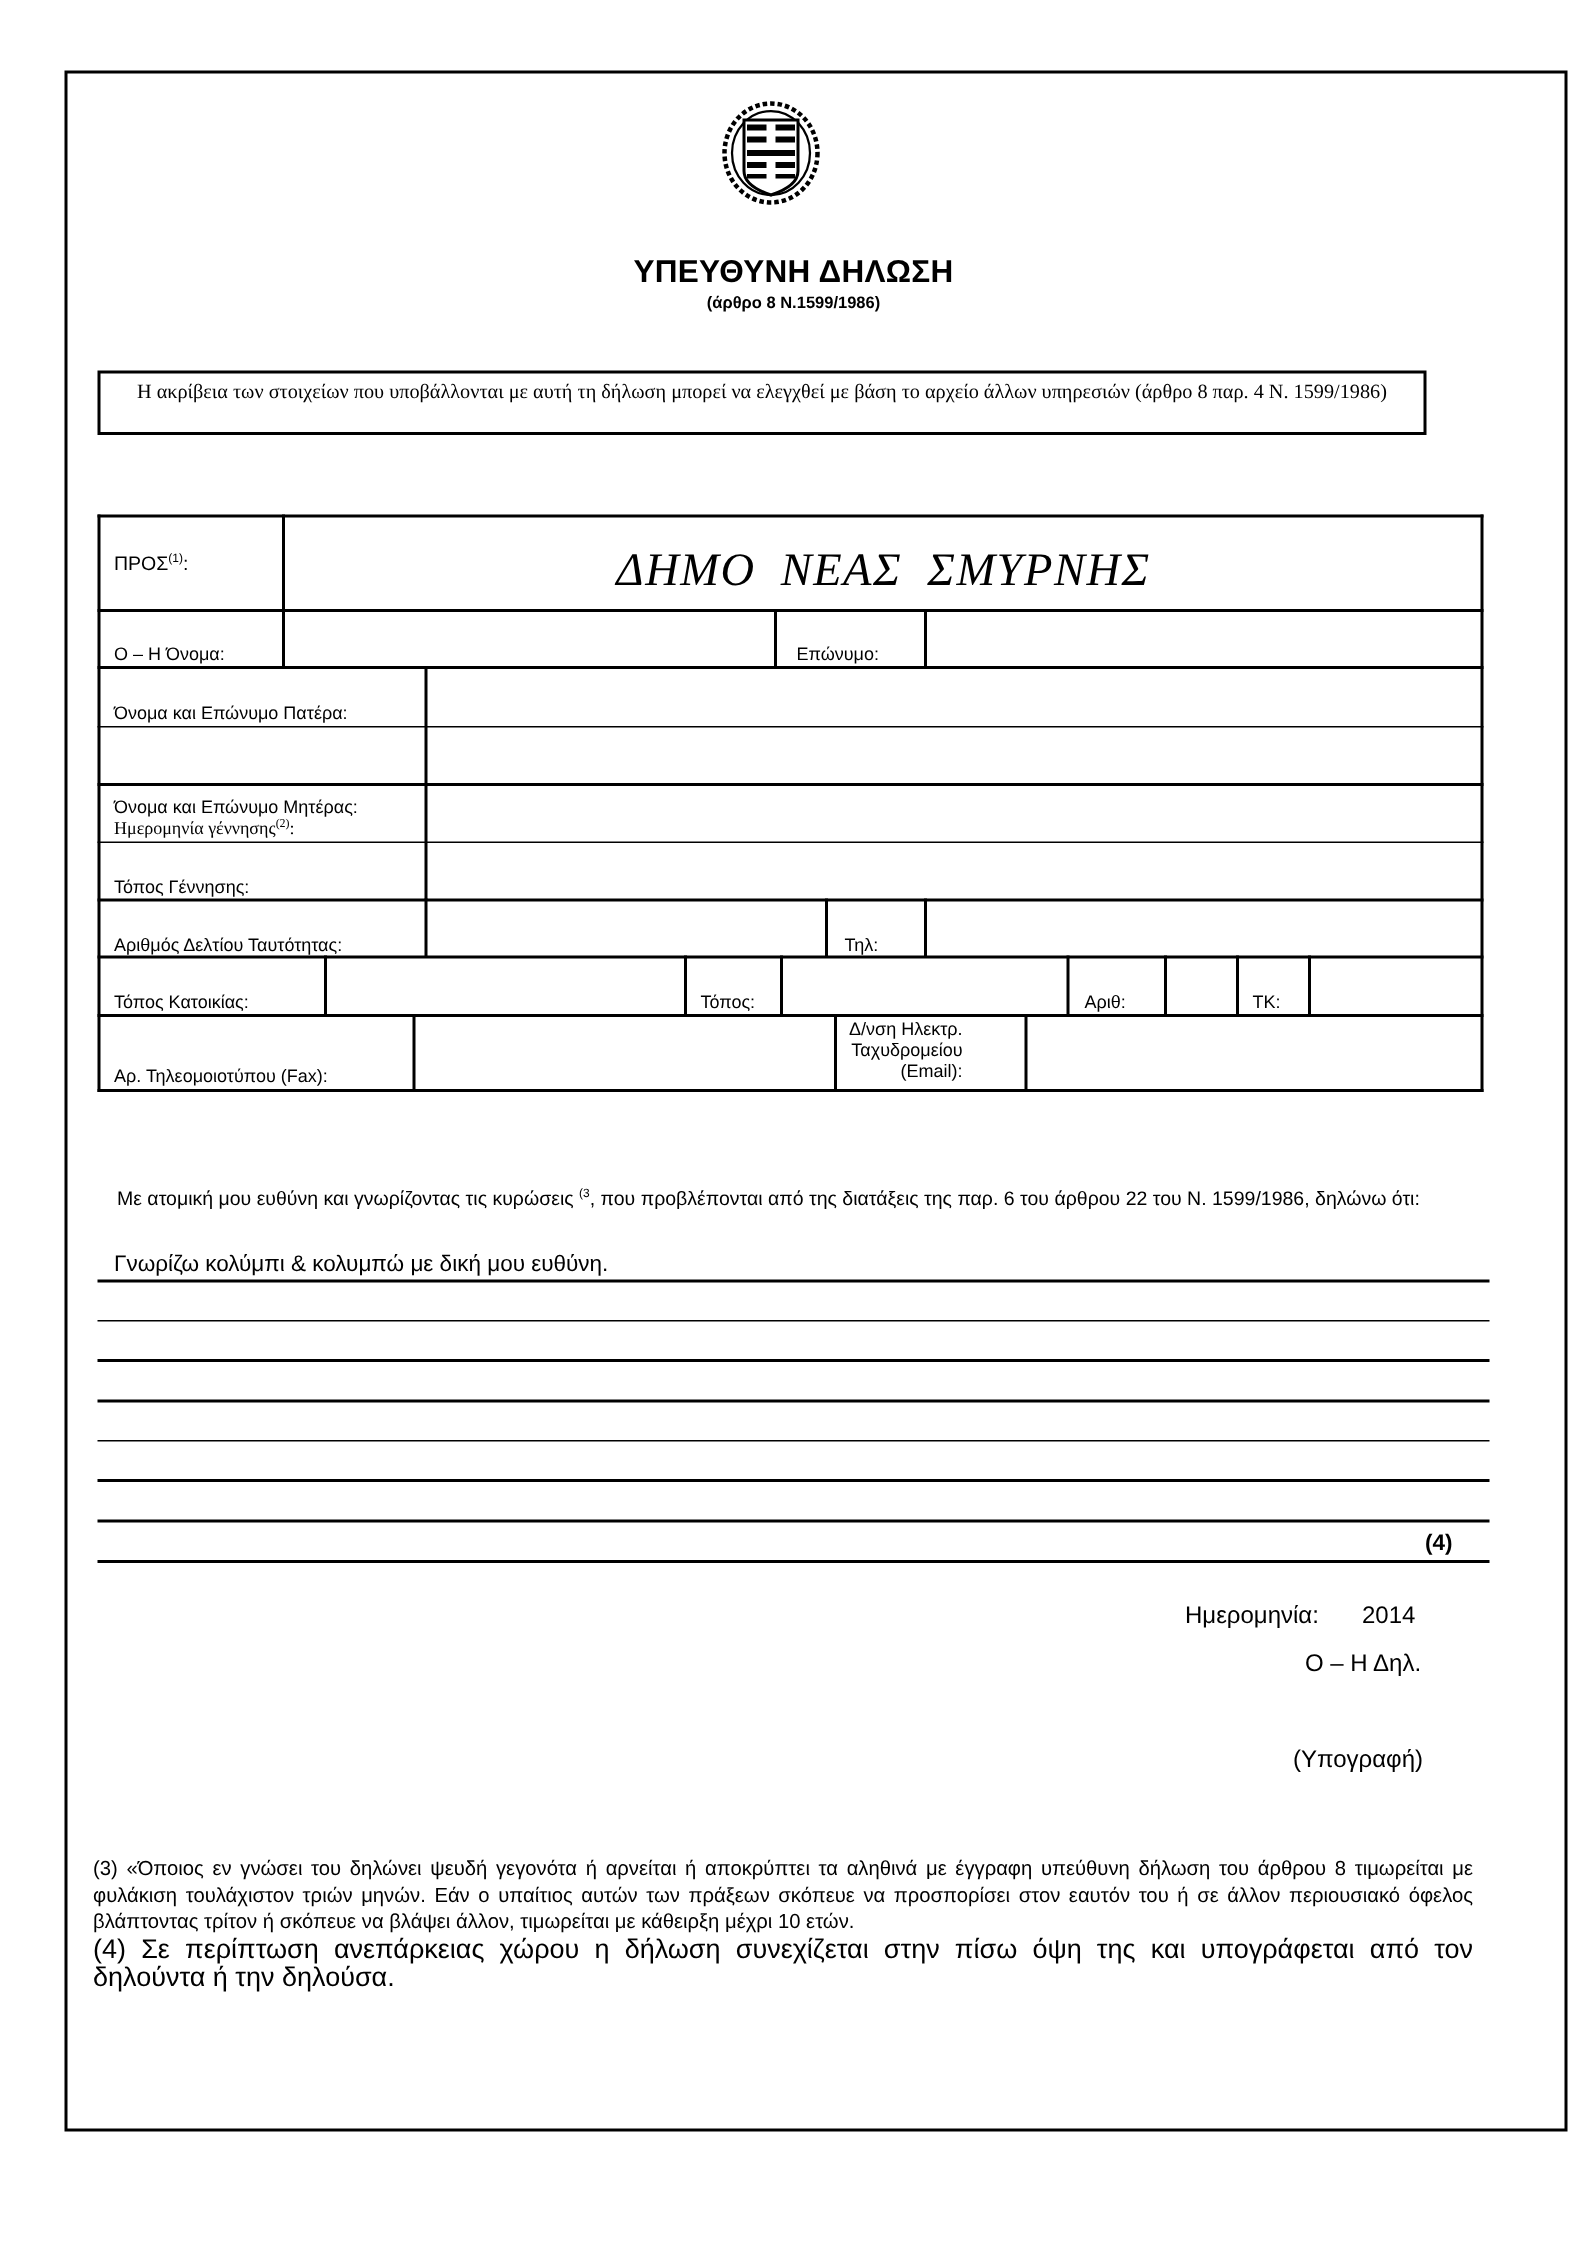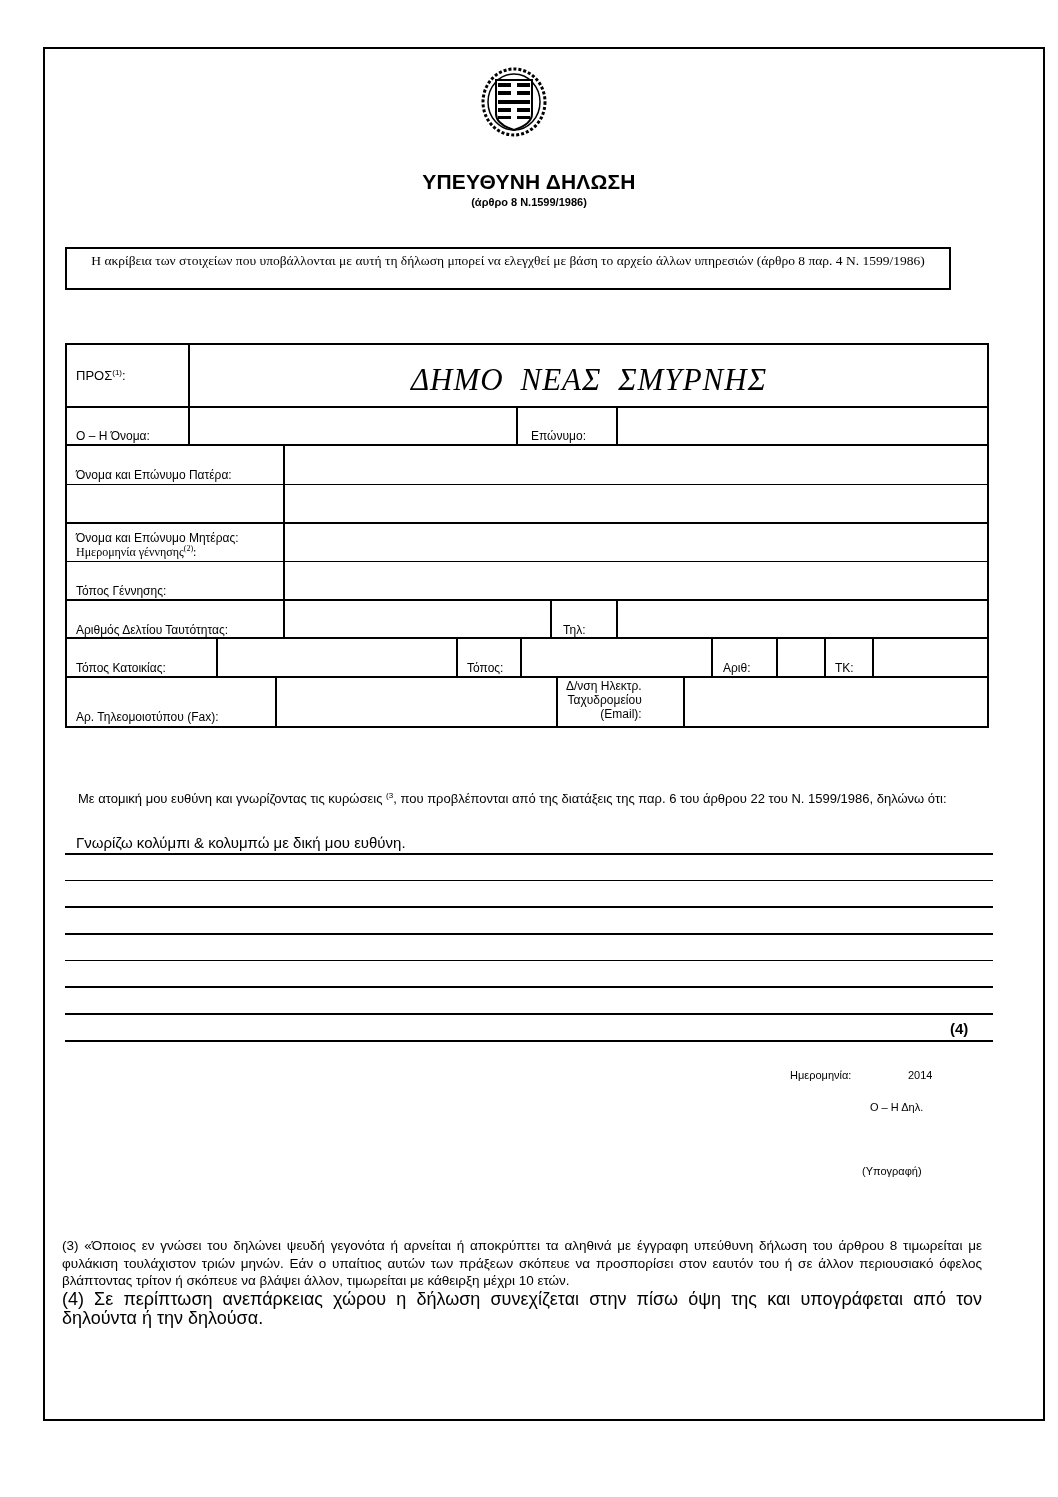--- a/index.html
+++ b/index.html
@@ -12,21 +12,21 @@
   .hline { position:absolute; height:0; border-top:2px solid #000; }
   .hline.thin { border-top-width:1px; }
   .vline { position:absolute; width:0; border-left:2px solid #000; }
   .lbl { position:absolute; font-size:12px; white-space:nowrap;text-align:right; }
   .recipient { position:absolute; left:190px; width:798px; top:362px; text-align:center; font-family:"Liberation Serif", serif; font-size:31px; letter-spacing:1px; word-spacing:8px;font-style:italic; }
   .field { position:absolute; background:transparent; }
   sup { font-size:8px; vertical-align:super; line-height:0; }
   .decl { position:absolute; left:78px; top:791px; width:890px; font-size:13px; line-height:16px; }
   .decl-answer { position:absolute; left:76px; top:834px; font-size:15px; }
   .note4 { position:absolute; left:950px; top:1020px; font-weight:bold; font-size:15px; }
-  .right-text { position:absolute; font-size:11px; white-space:nowrap; }
+  .right-text { position:absolute; font-size:16px; white-space:nowrap; }
   .footnotes { position:absolute; left:62px; top:1237px; width:920px; font-size:13.5px; line-height:17.5px; text-align:justify; }
   .footnotes p { margin:0; }
   .footnotes .big { font-size:18px; line-height:19px; }
 </style>
 </head>
 <body>
 
 <div class="page-border"></div>
 
 <svg class="emblem" viewBox="0 0 72 82">

